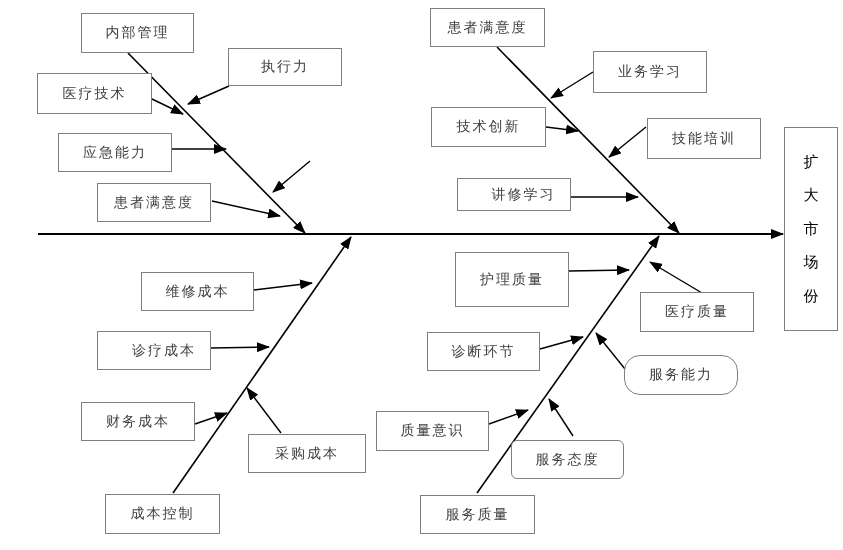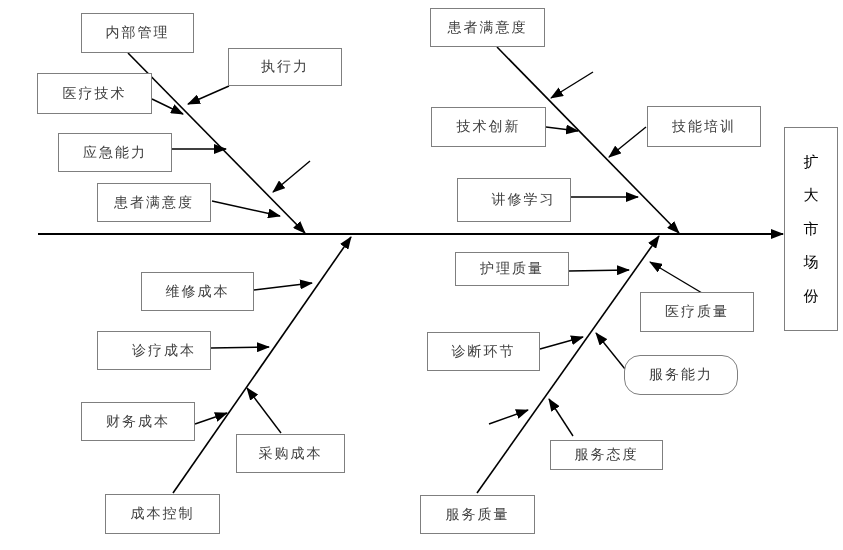--- a/index.html
+++ b/index.html
@@ -86,57 +86,63 @@
     </div>
     <div class="node" style="left: 58px; top: 133px; width: 114px; height: 39px; text-align: right;">
       <span>应急能力</span>
     </div>
     <div class="node" style="left: 97px; top: 183px; width: 114px; height: 39px;">
       <span>患者满意度</span>
     </div>
     <div class="node" style="left: 430px; top: 8px; width: 115px; height: 39px;">
       <span>患者满意度</span>
     </div>
+    <div class="node" style="left: 593px; top: 51px; width: 114px; height: 42px;">
+      <span>业务学习</span>
+    </div>
     <div class="node" style="left: 431px; top: 107px; width: 115px; height: 40px;">
       <span>技术创新</span>
     </div>
-    <div class="node" style="left: 647px; top: 106px; width: 114px; height: 41px;">
+    <div class="node" style="left: 647px; top: 118px; width: 114px; height: 41px;">
       <span>技能培训</span>
     </div>
-    <div class="node" style="left: 457px; top: 178px; width: 114px; height: 44px; padding-left: 19px;">
+    <div class="node" style="left: 457px; top: 178px; width: 114px; height: 33px; padding-left: 19px;">
       <span>讲修学习</span>
     </div>
     <div class="node" style="left: 141px; top: 272px; width: 113px; height: 39px;">
       <span>维修成本</span>
     </div>
     <div class="node" style="left: 97px; top: 331px; width: 114px; height: 39px; padding-left: 20px;">
       <span>诊疗成本</span>
     </div>
     <div class="node" style="left: 81px; top: 402px; width: 114px; height: 39px;">
       <span>财务成本</span>
     </div>
-    <div class="node" style="left: 236px; top: 434px; width: 109px; height: 39px;">
+    <div class="node" style="left: 248px; top: 434px; width: 118px; height: 39px;">
       <span>采购成本</span>
     </div>
     <div class="node" style="left: 105px; top: 494px; width: 115px; height: 40px;">
       <span>成本控制</span>
     </div>
-    <div class="node" style="left: 455px; top: 252px; width: 114px; height: 34px;">
+    <div class="node" style="left: 455px; top: 252px; width: 114px; height: 55px;">
       <span>护理质量</span>
     </div>
     <div class="node" style="left: 640px; top: 292px; width: 114px; height: 40px;">
       <span>医疗质量</span>
     </div>
     <div class="node" style="left: 427px; top: 332px; width: 113px; height: 39px;">
       <span>诊断环节</span>
     </div>
     <div class="node" style="left: 624px; top: 355px; width: 114px; height: 40px; border-radius: 16px;">
       <span>服务能力</span>
     </div>
-    <div class="node" style="left: 550px; top: 440px; width: 113px; height: 30px;">
+    <div class="node" style="left: 376px; top: 411px; width: 113px; height: 40px;">
+      <span>质量意识</span>
+    </div>
+    <div class="node" style="left: 511px; top: 440px; width: 113px; height: 39px; border-radius: 6px;">
       <span>服务态度</span>
     </div>
     <div class="node" style="left: 420px; top: 495px; width: 115px; height: 39px;">
       <span>服务质量</span>
     </div>
     <div class="effect-box" style="left: 784px; top: 127px; width: 54px; height: 204px;">
       <span>扩</span>
       <span>大</span>
       <span>市</span>
       <span>场</span>

